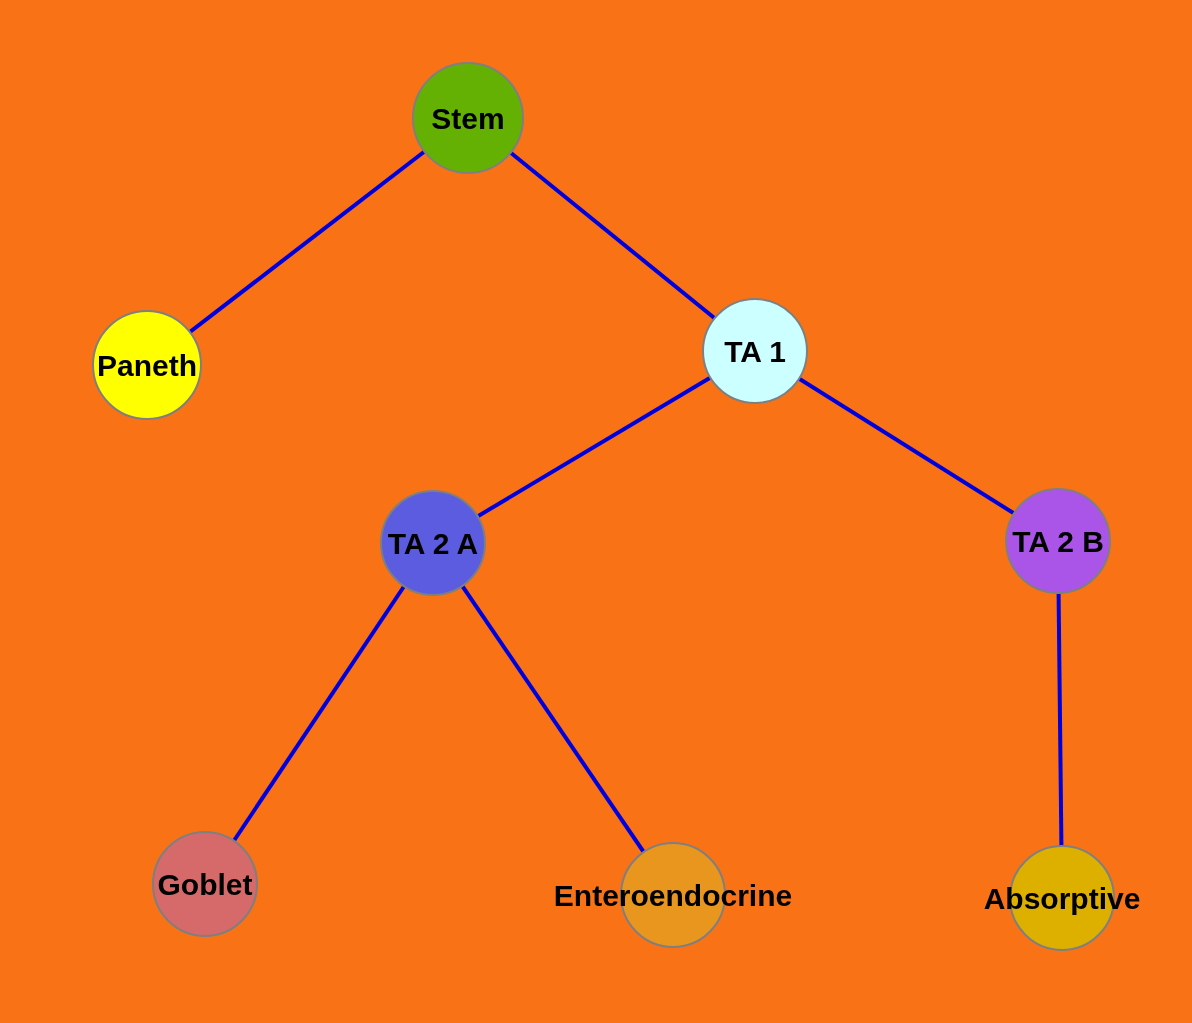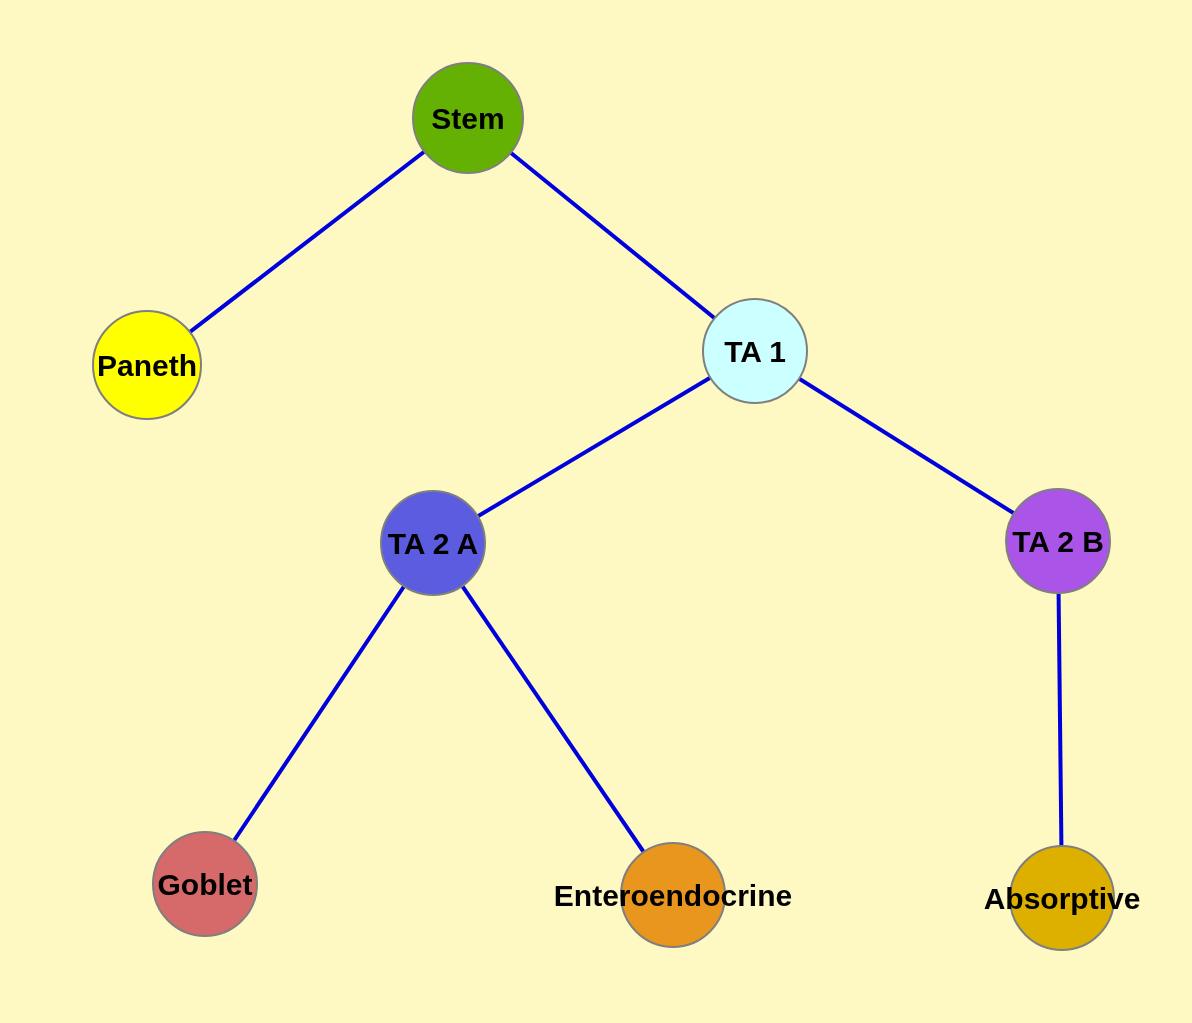--- a/index.html
+++ b/index.html
@@ -4,21 +4,21 @@
 <style>
   html, body {
     margin: 0;
     padding: 0;
     background: #cbcbf2;
   }
   .stage {
     position: relative;
     width: 1192px;
     height: 1023px;
-    background: #fef9c3;
+    background: #f97316;
     overflow: hidden;
   }
   svg { display: block; }
   text {
     font-family: "Liberation Sans", "DejaVu Sans", sans-serif;
     font-weight: bold;
     font-size: 30px;
     fill: #000000;
     user-select: none;
   }

